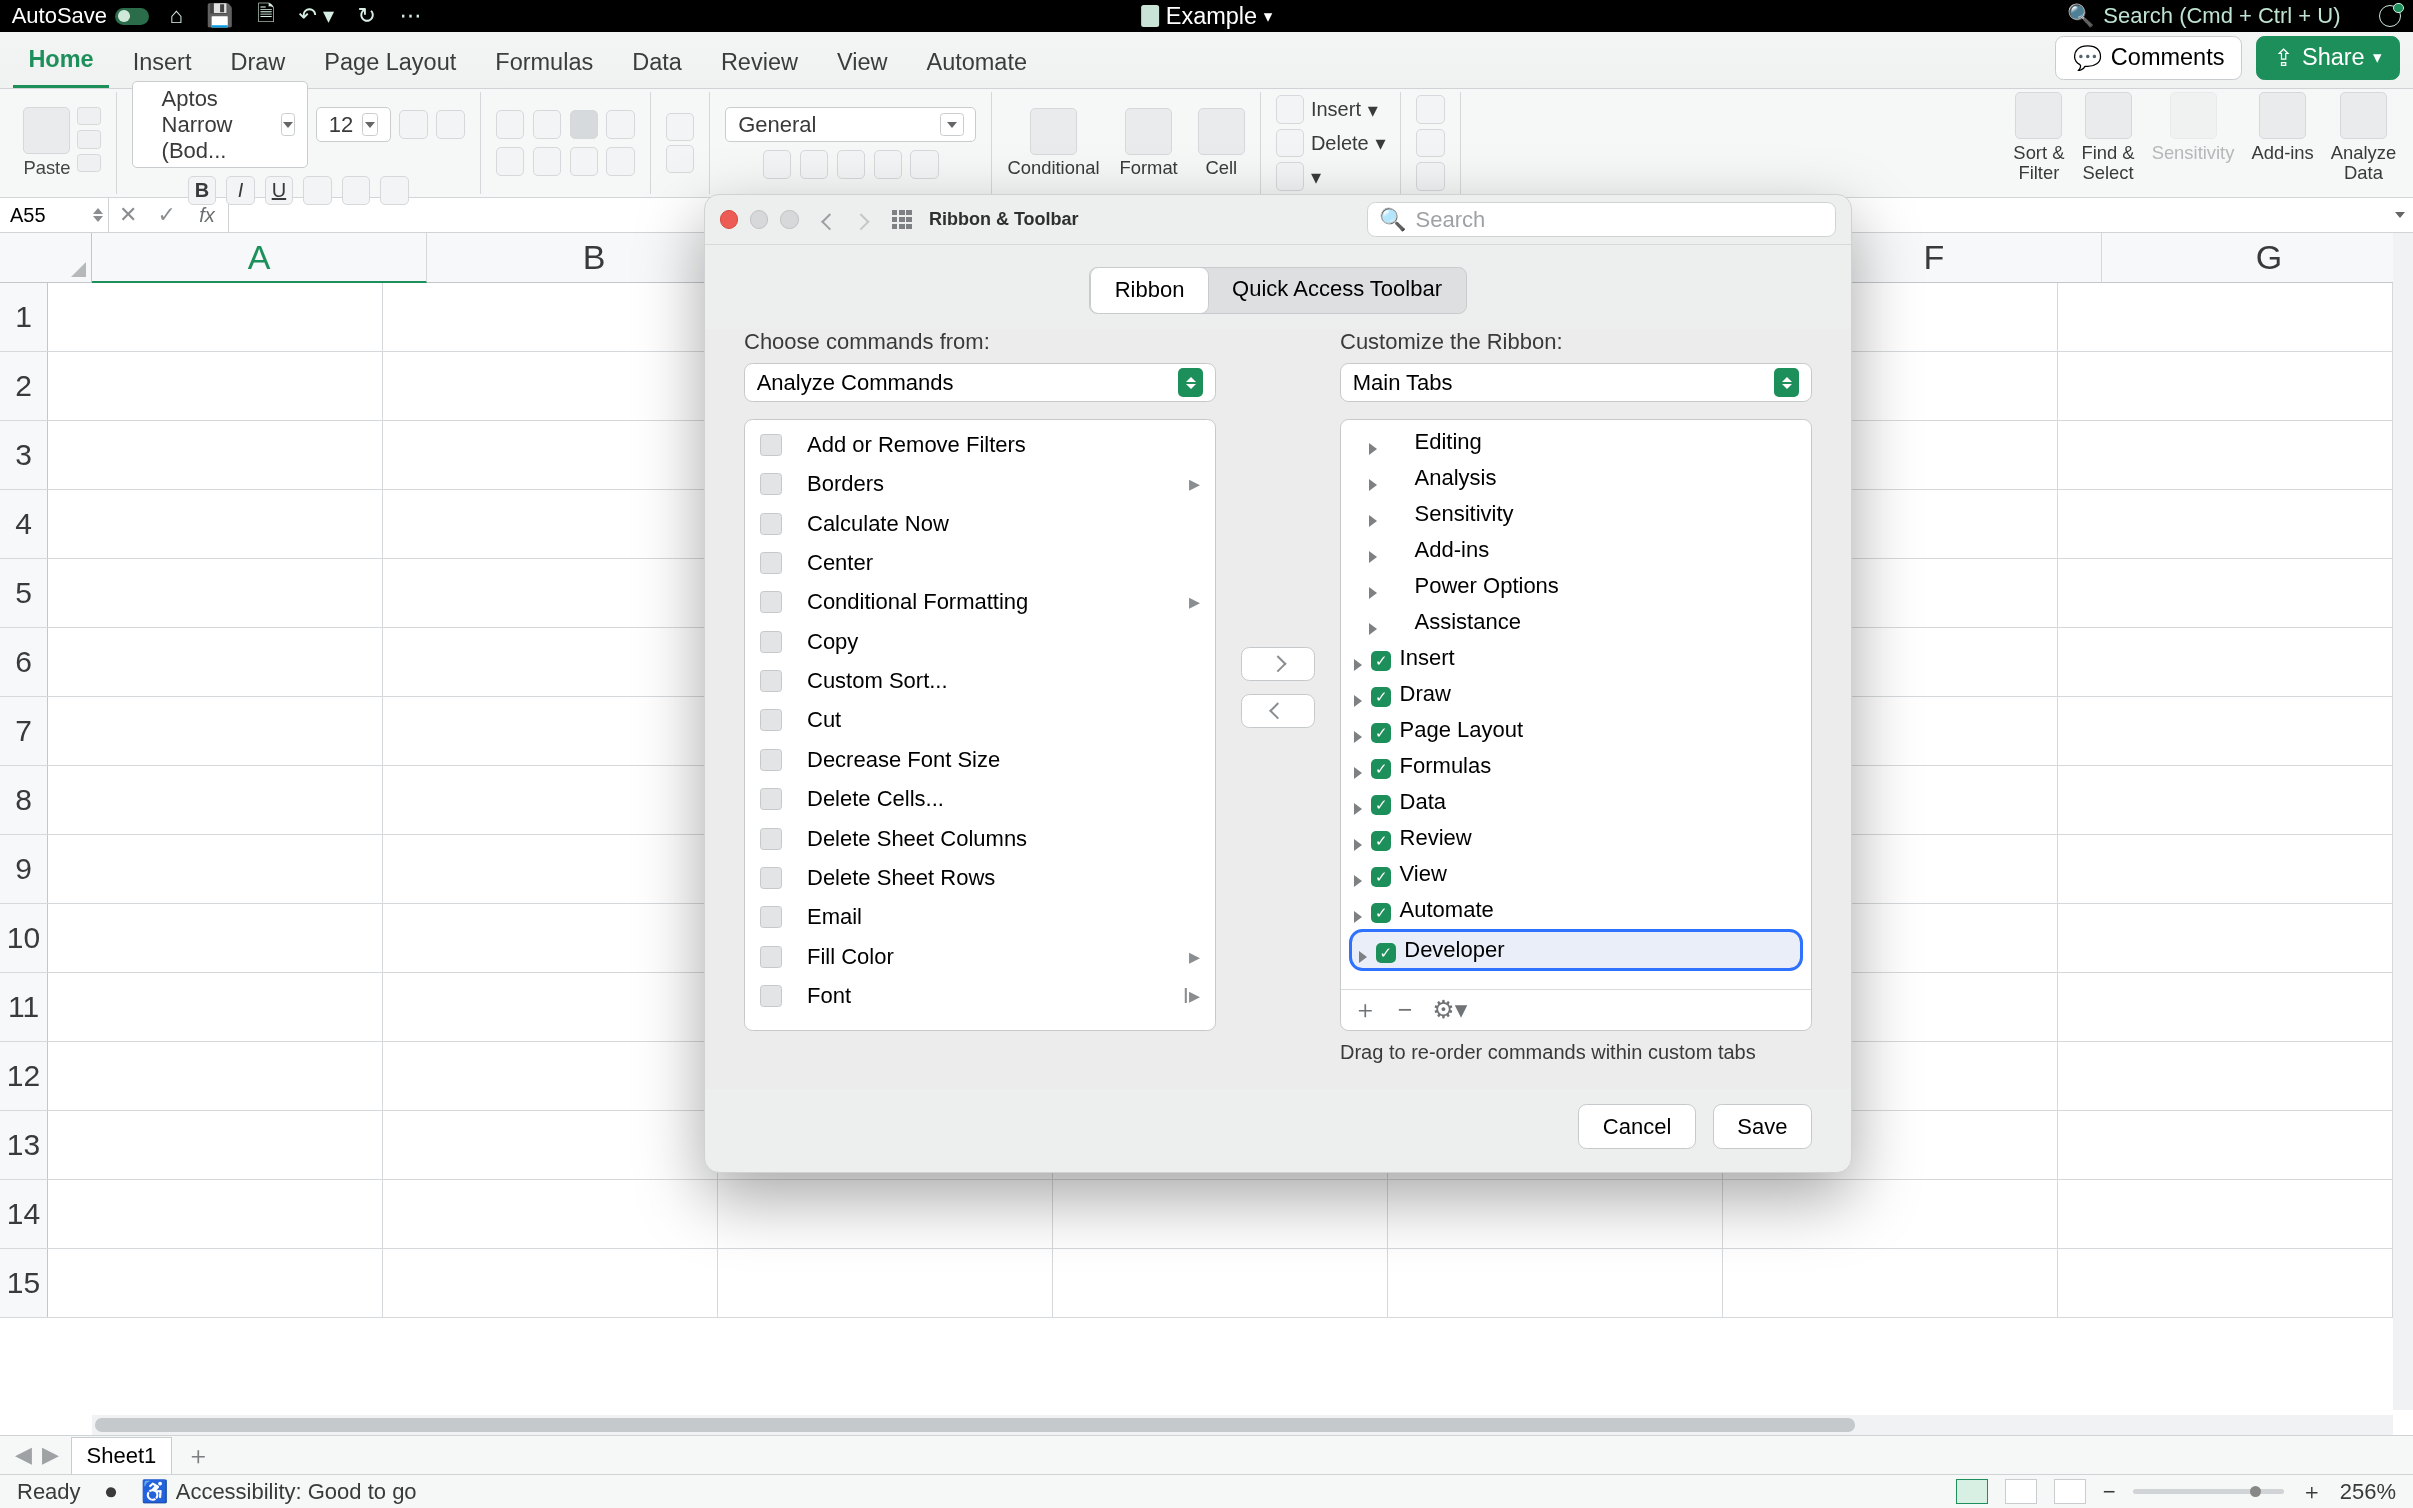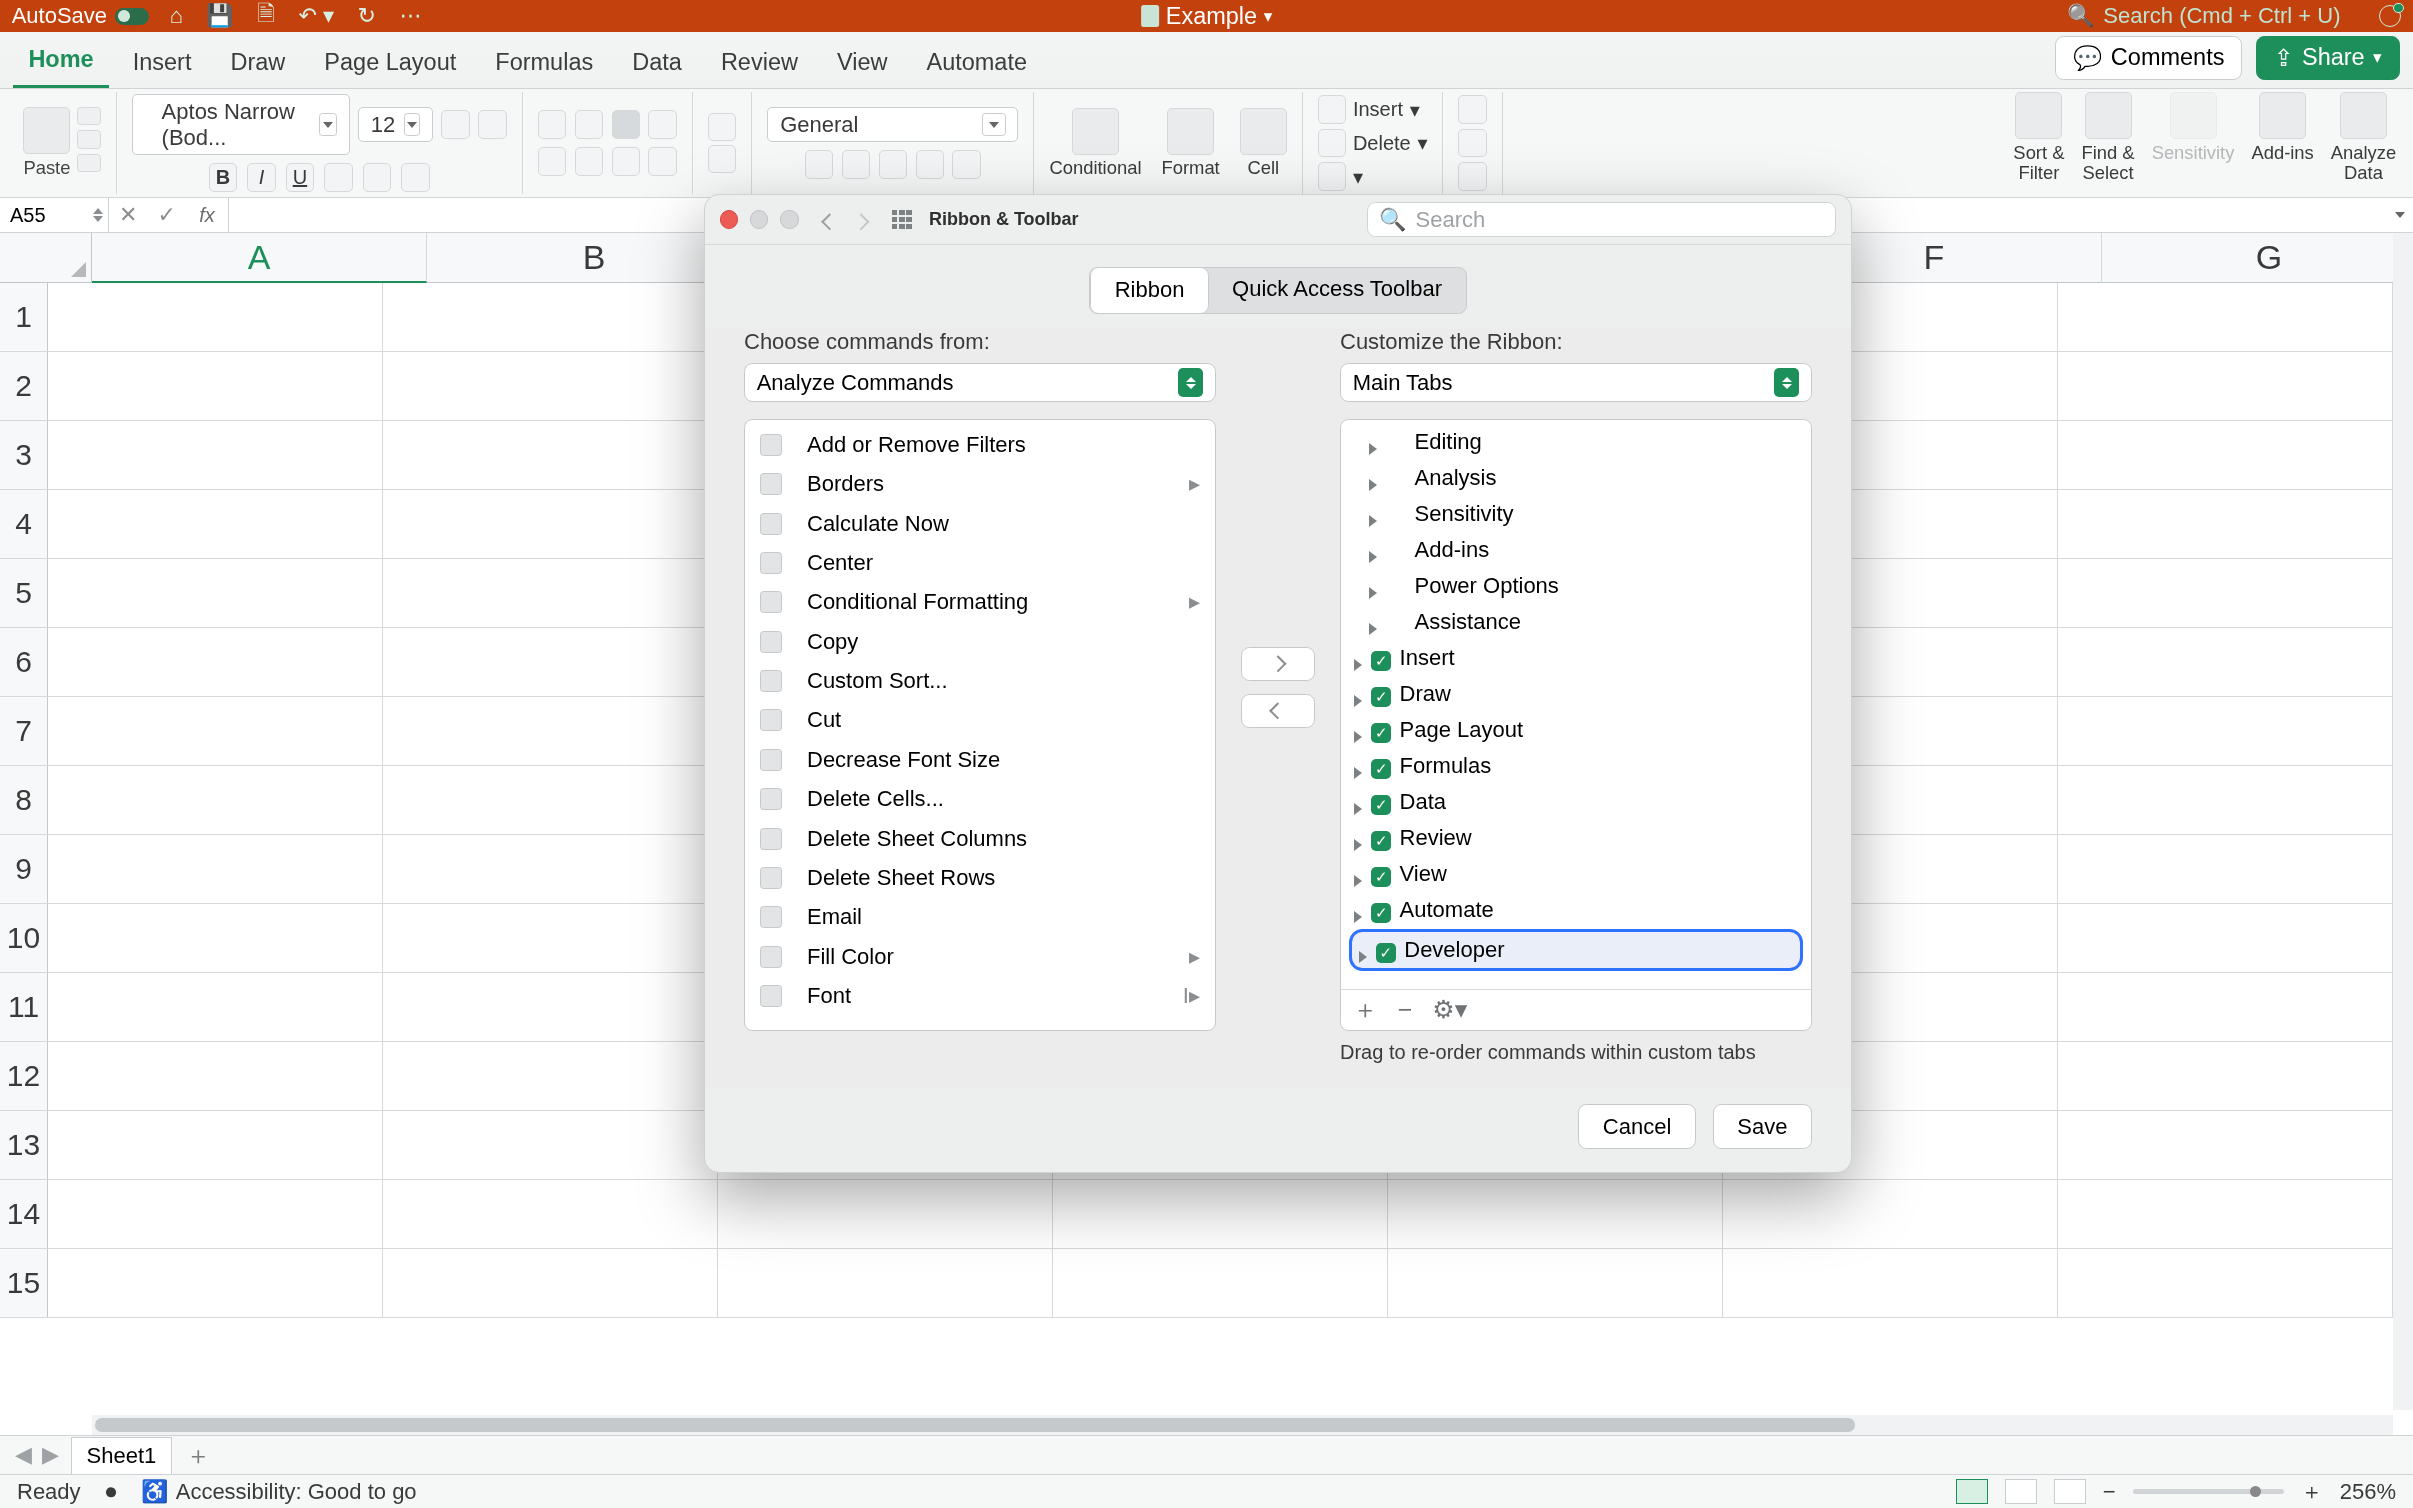--- a/index.html
+++ b/index.html
@@ -1,19 +1,19 @@
 <!DOCTYPE html>
 <html style="font-size:13.4px"><head>
 <meta charset="utf-8">
 <style>
   * { box-sizing: border-box; margin: 0; padding: 0; font-family: -apple-system, "Helvetica Neue", Arial, sans-serif; }
   body { background: #fff; width: 2413px; height: 1508px; overflow: hidden; position: relative; }
 
   
-  .titlebar { height: 32px; background: #c2410c; display: flex; align-items: center; padding: 0 11.7px; color: #fff; font-size: 22px; }
+  .titlebar { height: 32px; background: #000000; display: flex; align-items: center; padding: 0 11.7px; color: #fff; font-size: 22px; }
   .autosave-group { display: flex; align-items: center; gap: 8.4px; }
   .autosave-label { color: #fff; font-size: 22px; font-weight: 500;}
   .switch { width: 34px; height: 17px; background: #2b6c4b; border-radius: 8.4px; position: relative; }
   .switch::after { content: ""; position: absolute; width: 11.7px; height: 11.7px; background: #d0e8da; border-radius: 50%; top: 2.5px; left: 2.5px; }
   .tb-icons { display: flex; gap: 23.5px; margin-left: 20px; align-items: center;}
   .tb-icons span { color: #d8f0e4; }
   .doc-title { position: absolute; left: 50%; transform: translateX(-50%); display: flex; align-items: center; gap: 6.7px; font-size: 23.5px;}
   .doc-title .page-icon { width: 18.4px; height: 22px; background: #c9e4d6; border-radius: 2.5px;}
   .titlebar-right { margin-left: auto; display:flex; align-items:center; gap:25px;}
   .search-top { display:flex; gap:8.4px; align-items:center; color:#bfe3d1; font-size:22px;}
@@ -206,21 +206,21 @@
       </div>
       <div class="small-icons">
         <span></span>
         <span></span>
         <span></span>
       </div>
     </div>
   </div>
   <div class="rgroup" style="gap:8.4px;">
     <div style="display:flex;gap:8.4px;align-items:center;">
-      <div class="selectbox" style="width:218px;padding-left:29px;">
+      <div class="selectbox" style="width:176px;padding-left:29px;">
         <span>Aptos Narrow (Bod...</span>
         <span class="dropdown-hint">
             <span class="triangle-down"></span>
           </span>
       </div>
       <div class="selectbox" style="width:75px;">
         <span>12</span>
         <span class="dropdown-hint">
             <span class="triangle-down"></span>
           </span>

